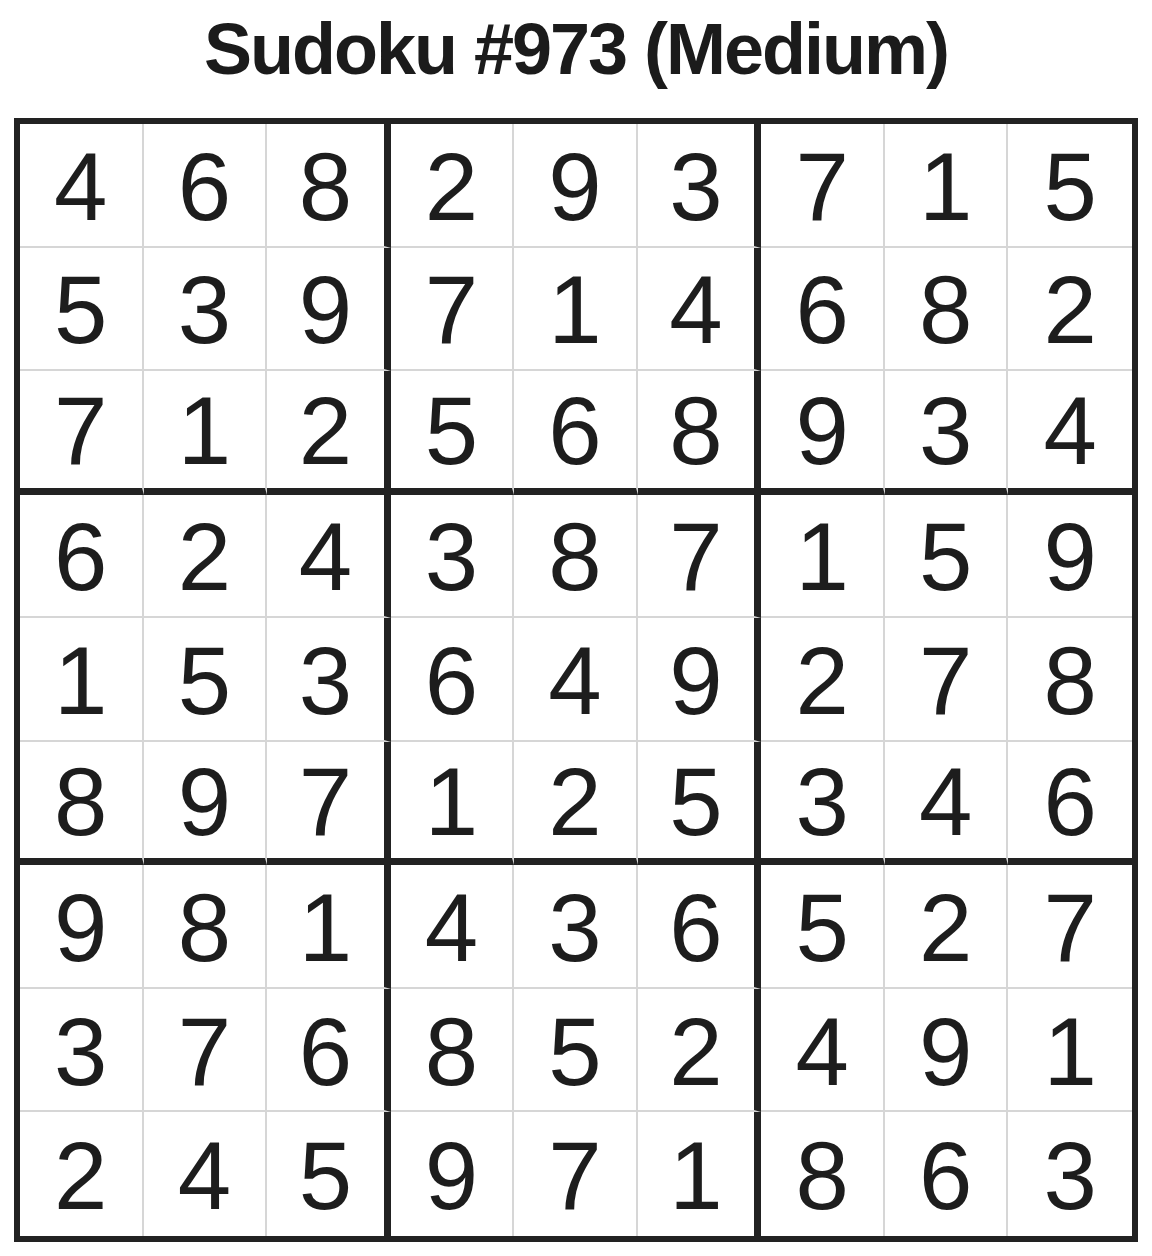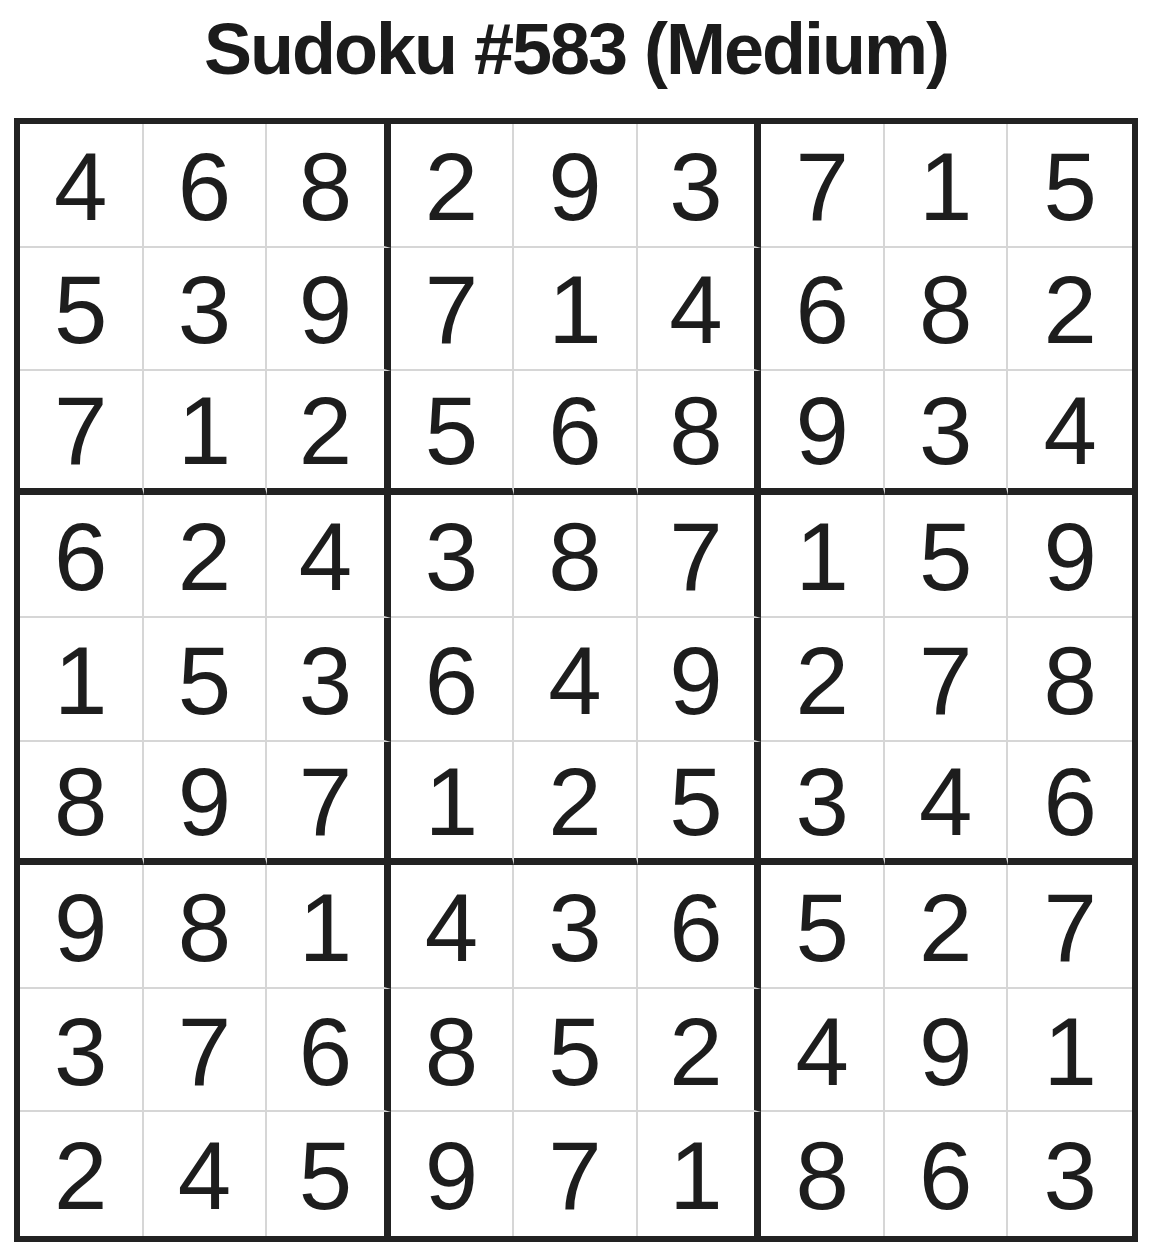--- a/index.html
+++ b/index.html
@@ -59,21 +59,21 @@
     padding-top: 4px;
   }
   .cell.br { border-right: 7px solid var(--dark); }
   .cell.bb { border-bottom: 7px solid var(--dark); }
   .cell.er { border-right: none; }
   .cell.eb { border-bottom: none; }
 </style>
 </head>
 <body>
 
-<div class="title">Sudoku #583 (Medium)</div>
+<div class="title">Sudoku #973 (Medium)</div>
 
 <div class="grid">
     <div class="cell">4</div>
     <div class="cell">6</div>
     <div class="cell br">8</div>
     <div class="cell">2</div>
     <div class="cell">9</div>
     <div class="cell br">3</div>
     <div class="cell">7</div>
     <div class="cell">1</div>

